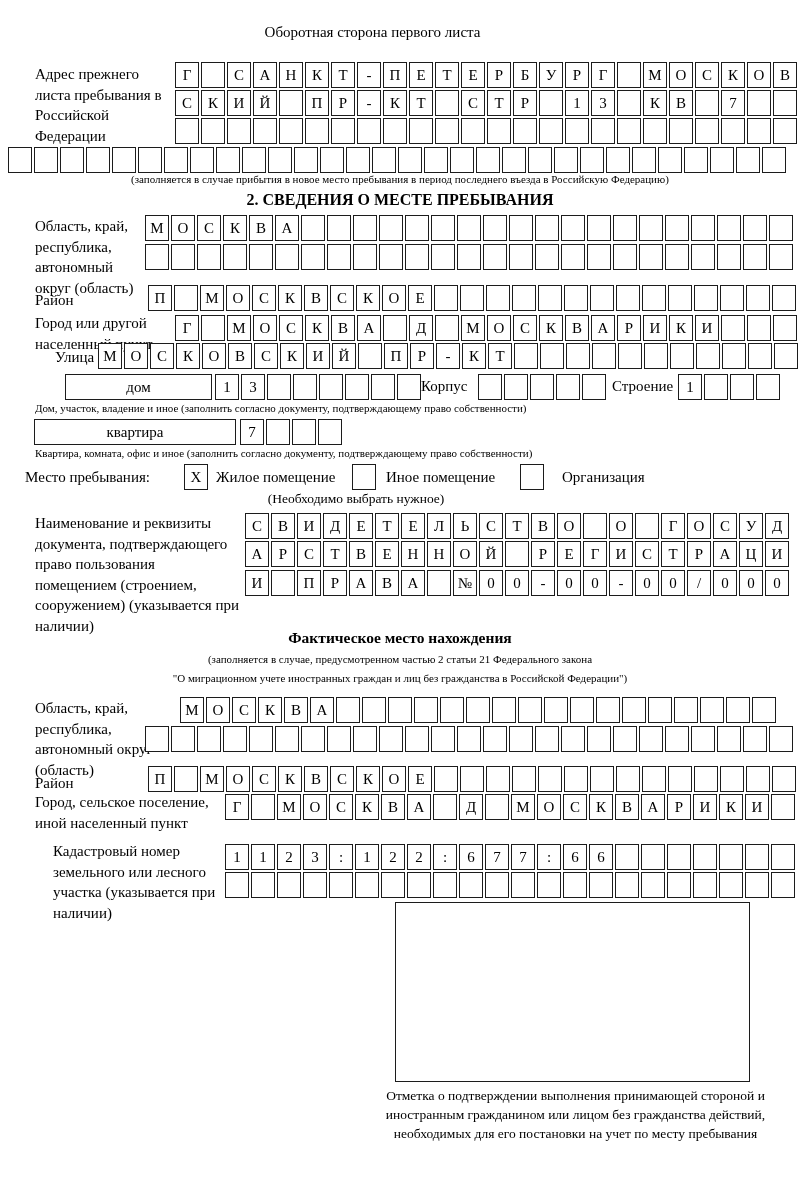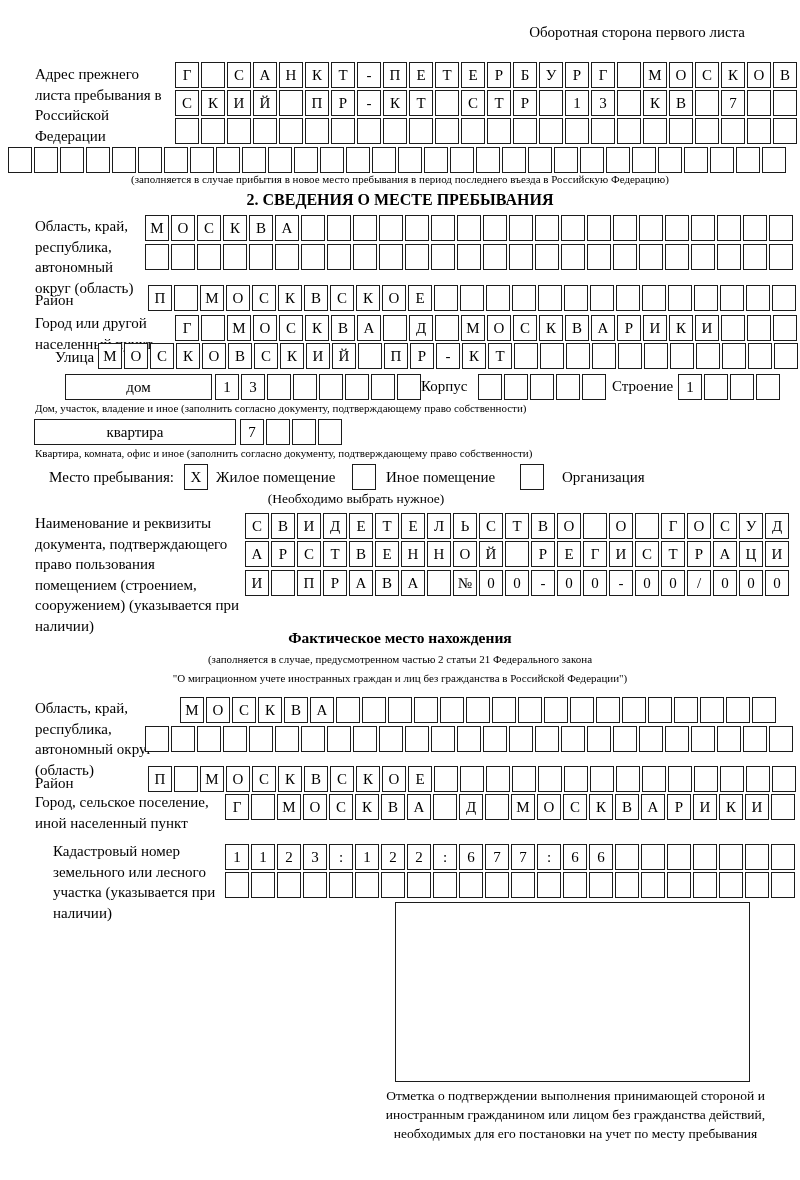--- a/index.html
+++ b/index.html
@@ -22,21 +22,21 @@
     position:absolute;height:26px;box-sizing:border-box;border:1.5px solid #1c1c1c;
     display:flex;align-items:center;justify-content:center;font-size:15px;background:#fff;text-align:center;
   }
   .chk{
     position:absolute;width:24px;height:26px;box-sizing:border-box;
     border:1.5px solid #1c1c1c;display:flex;align-items:center;justify-content:center;
     font-size:15px;background:#fff;
   }
   .inline-lbl{position:absolute;font-size:15px;}
   .bigbox{position:absolute;box-sizing:border-box;border:1.5px solid #1c1c1c;background:#fff;}
-  .corner{position:absolute;left:0;width:745px;text-align:right;font-size:15px;}
+  .corner{position:absolute;left:0;width:745px;text-align:center;font-size:15px;}
   .blockcap{position:absolute;font-size:13.5px;text-align:center;line-height:19px;}
 </style>
 </head>
 <body>
 
 <div class="page">
 
   <div class="corner" style="top:24px;">Оборотная сторона первого листа</div>
 
   <div class="lbl" style="left:35px;top:64px;width:130px;">Адрес прежнего листа пребывания в Российской Федерации</div>
@@ -328,21 +328,21 @@
 
   <div class="labelbox" style="left:34px;top:419px;width:202px;">квартира</div>
   <div class="row" style="left:240px;top:419px;">
       <span class="cell">7</span>
       <span class="cell"></span>
       <span class="cell"></span>
       <span class="cell"></span>
     </div>
   <div class="cap" style="top:447px;text-align:left;padding-left:35px;box-sizing:border-box;">Квартира, комната, офис и иное (заполнить согласно документу, подтверждающему право собственности)</div>
 
-  <div class="inline-lbl" style="left:49px;top:469px;">Место пребывания:</div>
+  <div class="inline-lbl" style="left:25px;top:469px;">Место пребывания:</div>
   <div class="chk" style="left:184px;top:464px;">X</div>
   <div class="inline-lbl" style="left:216px;top:469px;">Жилое помещение</div>
   <div class="chk" style="left:352px;top:464px;"></div>
   <div class="inline-lbl" style="left:386px;top:469px;">Иное помещение</div>
   <div class="chk" style="left:520px;top:464px;"></div>
   <div class="inline-lbl" style="left:562px;top:469px;">Организация</div>
   <div class="blockcap" style="left:206px;top:489px;width:300px;">(Необходимо выбрать нужное)</div>
 
   <div class="lbl" style="left:35px;top:513px;width:205px;">Наименование и реквизиты документа, подтверждающего право пользования помещением (строением, сооружением) (указывается при наличии)</div>
   <div class="row" style="left:245px;top:513px;">

